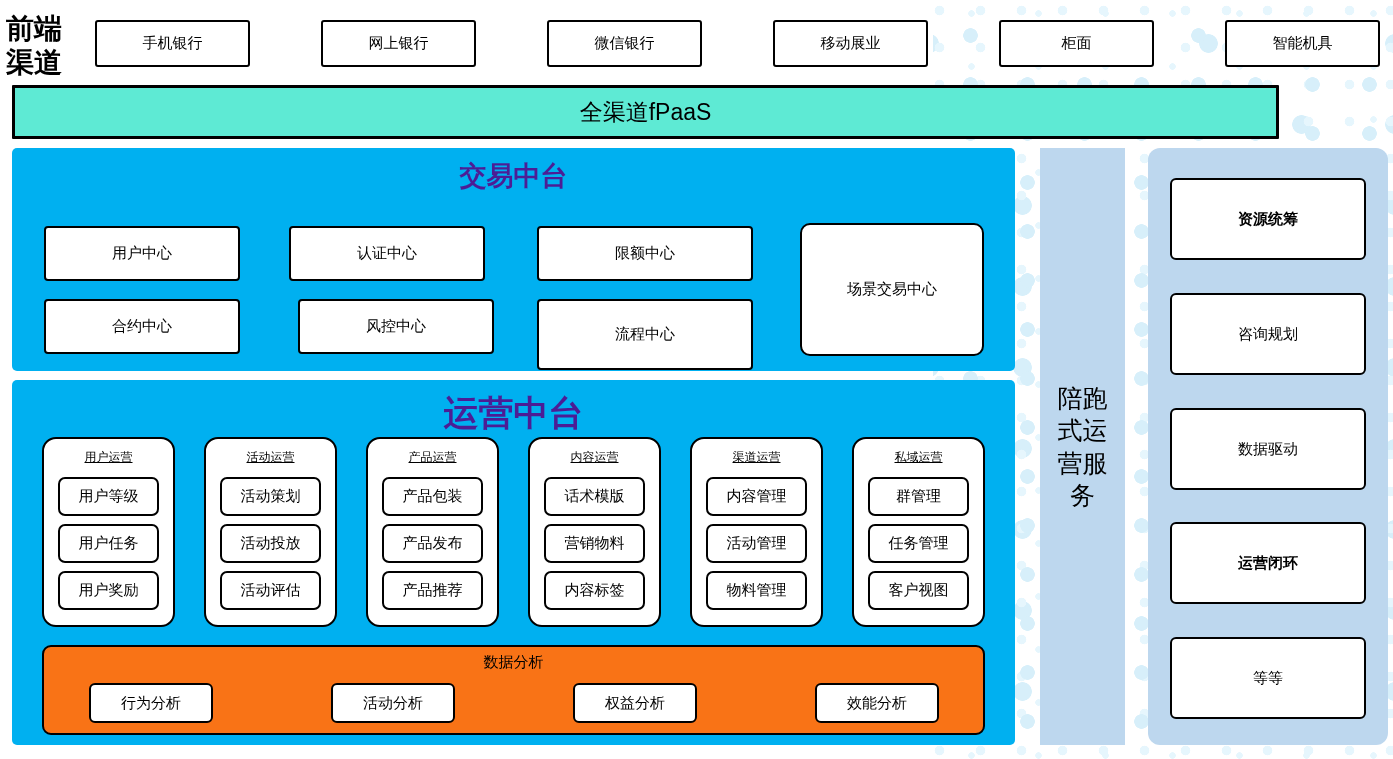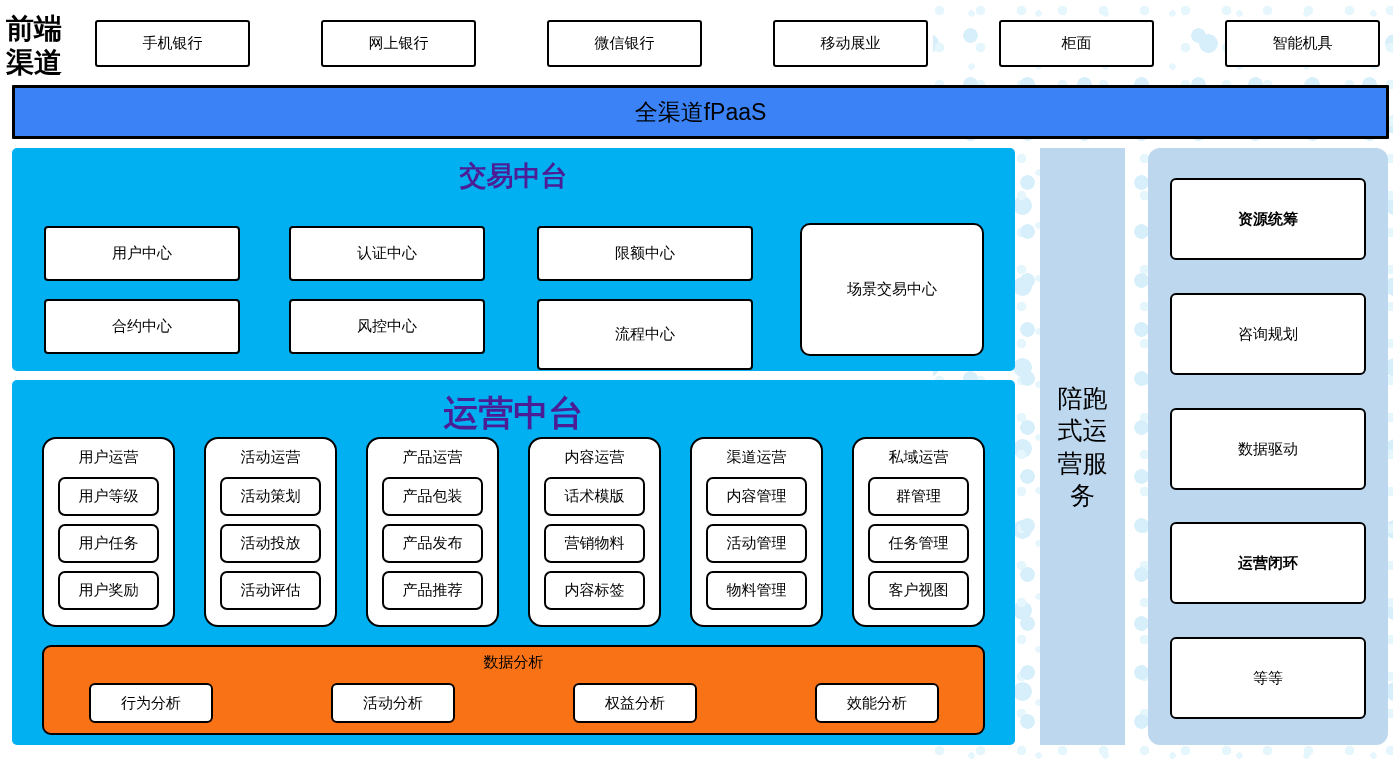--- a/index.html
+++ b/index.html
@@ -43,55 +43,55 @@
 
   
   .channels{
     position:absolute;left:95px;top:20px;width:1285px;height:47px;
     display:flex;justify-content:space-between;
   }
   .channels .wbox{width:155px;height:47px;border-radius:3px;}
 
   
   .fpaas{
-    position:absolute;left:12px;top:85px;width:1377px;height:54px;
-    background:#3b82f6;border:3px solid var(--border);
+    position:absolute;left:12px;top:85px;width:1267px;height:54px;
+    background:#5eead4;border:3px solid var(--border);
     display:flex;align-items:center;justify-content:center;
     font-size:23px;border-radius:1px;
   }
 
   
   .bluepanel{position:absolute;background:var(--mid-blue);border-radius:5px;}
   .panel-title{
     position:absolute;left:0;right:0;top:10px;text-align:center;
     font-weight:700;font-size:27px;color:#4c1d95;
   }
   #transaction{left:12px;top:148px;width:1003px;height:223px;}
   #operation{left:12px;top:380px;width:1003px;height:365px;}
   #operation .panel-title{font-family:Liberation Mono, monospace;font-size:35px;}
 
   
   .c-user   {position:absolute;left:32px; top:78px; width:196px;height:55px;}
   .c-auth   {position:absolute;left:277px;top:78px; width:196px;height:55px;}
   .c-limit  {position:absolute;left:525px;top:78px; width:216px;height:55px;}
   .c-contract{position:absolute;left:32px; top:151px;width:196px;height:55px;}
-  .c-risk   {position:absolute;left:277px;top:151px;width:196px;height:55px;}
+  .c-risk   {position:absolute;left:286px;top:151px;width:196px;height:55px;}
   .c-process{position:absolute;left:525px;top:151px;width:216px;height:71px;}
   .c-scene  {position:absolute;left:788px;top:75px; width:184px;height:133px;border-radius:10px;}
 
   
   .columns{
     position:absolute;left:30px;top:57px;width:943px;height:190px;
     display:flex;justify-content:space-between;
   }
   .opcol{
     width:133px;height:190px;background:#fff;border:2.5px solid var(--border);
     border-radius:14px;padding-top:6px;
   }
-  .opcol .col-header{text-align:center;font-size:15px;height:24px;line-height:24px;}
+  .opcol .col-header{text-align:center;font-size:12px;height:24px;line-height:24px;text-decoration:underline;}
   .opcol .wbox{height:39px;margin:8px 14px 0 14px;border-width:2px;border-radius:7px;}
 
   
   .analysis{
     position:absolute;left:30px;top:265px;width:943px;height:90px;
     background:#f97316;border:2.5px solid var(--border);border-radius:9px;
   }
   .analysis-title{text-align:center;font-size:15px;margin-top:6px;}
   .analysis-row{
     position:absolute;left:0;right:0;top:36px;

